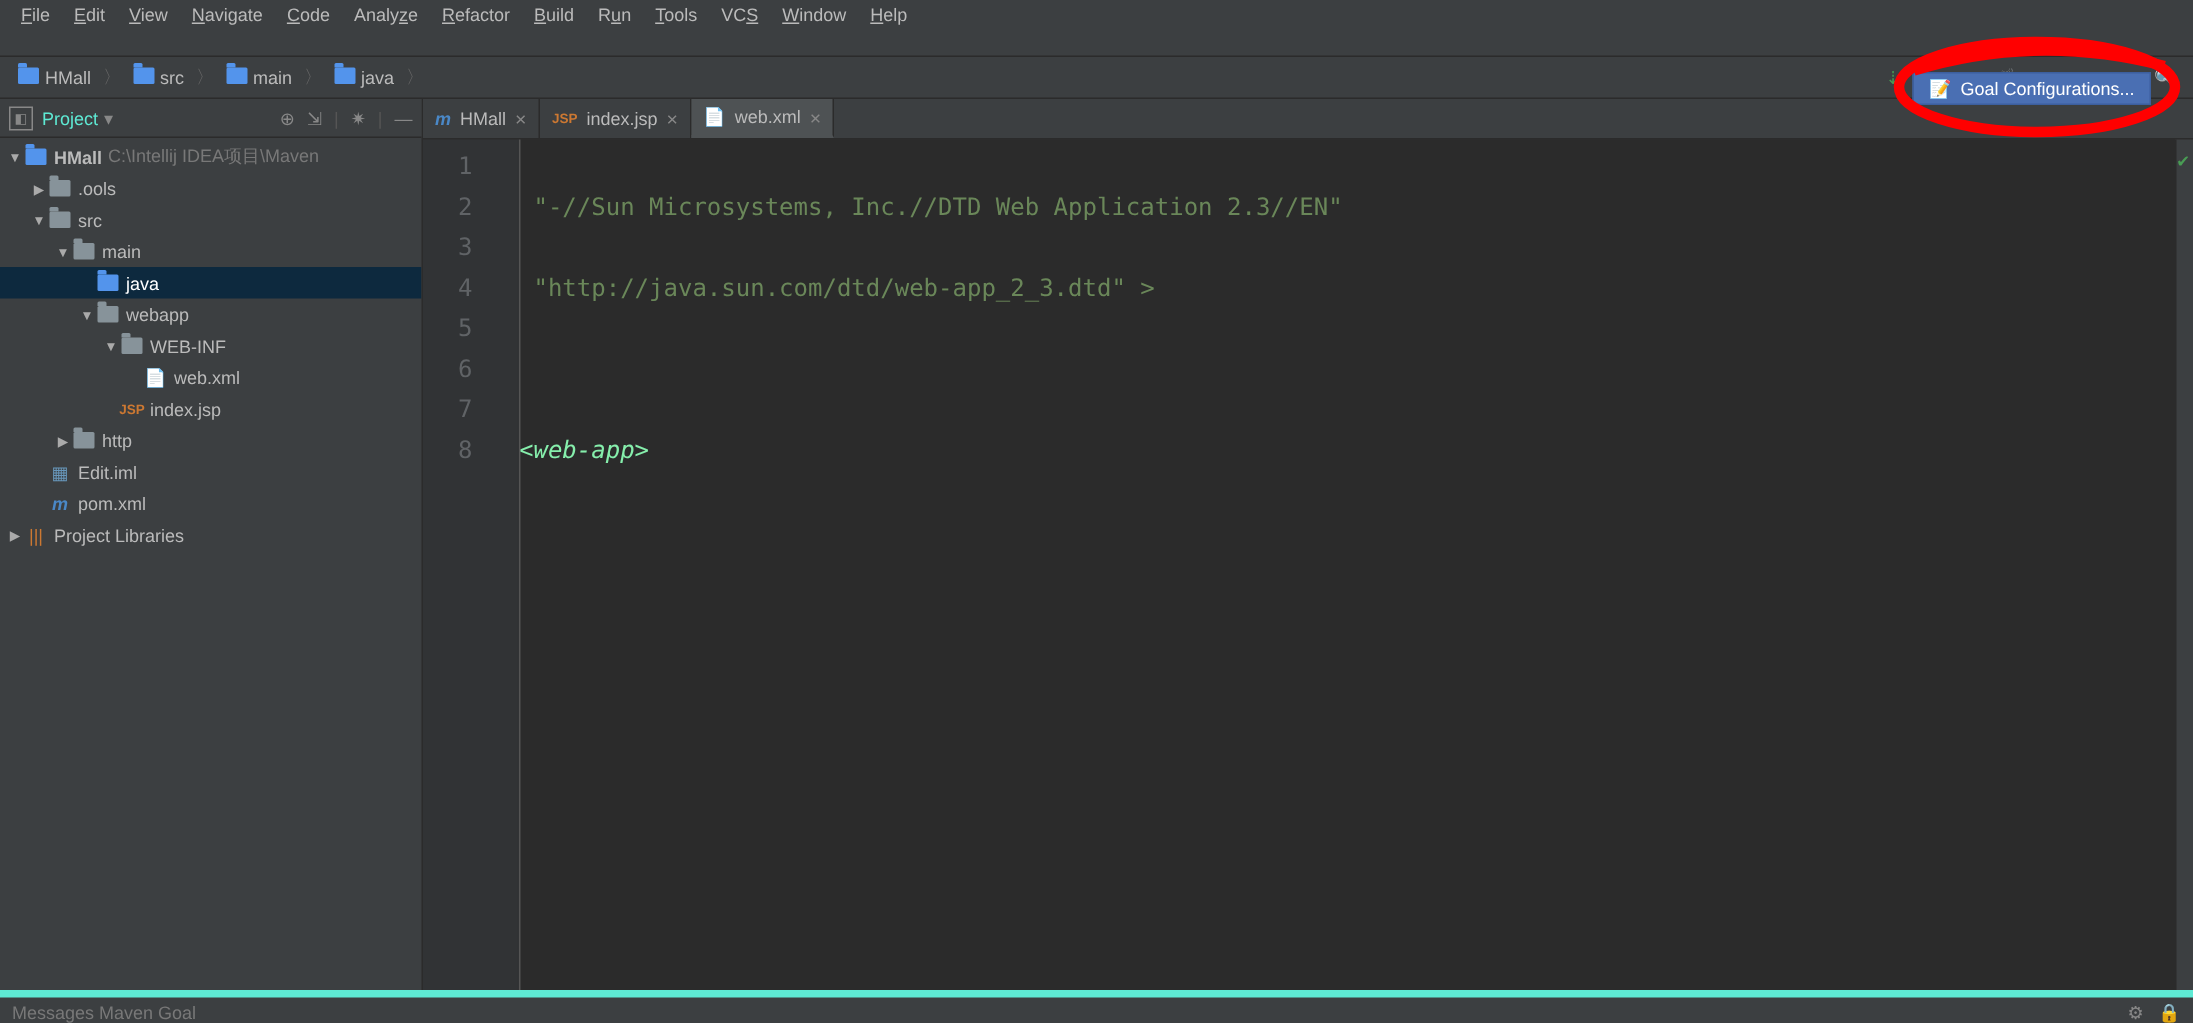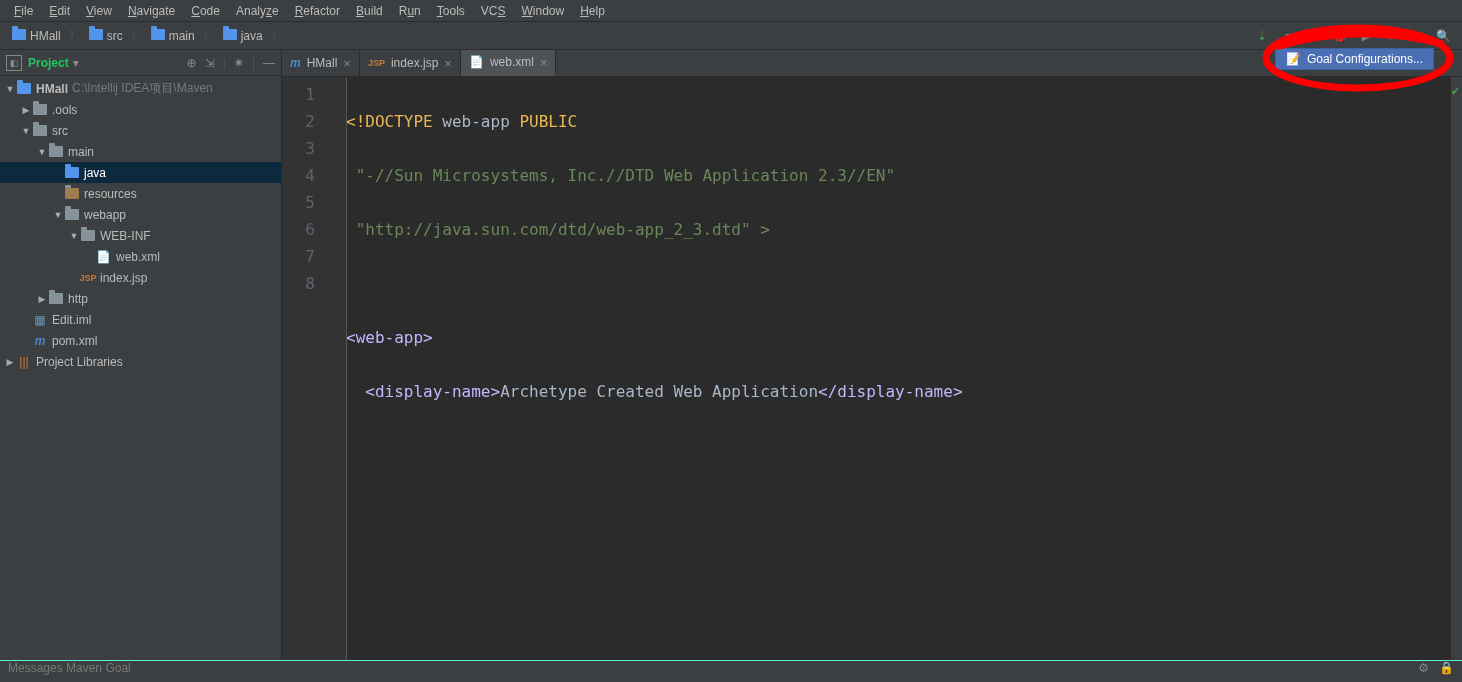--- a/index.html
+++ b/index.html
@@ -8,23 +8,23 @@
     background: #3c3f41;
     font-family: "Segoe UI", Arial, sans-serif;
     font-size: 12px;
     color: #bbbbbb;
     overflow: hidden;
     position: relative;
   }
 
   
   .menubar {
-    height: 22px;
+    height: 38px;
     background: #3c3f41;
-    display: flex; align-items: flex-end;
+    display: flex; align-items: flex-start;
     padding-left: 6px;
     border-bottom: 1px solid #2b2b2b;
   }
   .menubar .item {
     padding: 3px 8px; cursor: default;
     color: #bbbbbb;
   }
   .underline { text-decoration: underline; }
 
   
@@ -68,21 +68,21 @@
     height: 26px;
     background: #3c3f41;
     display: flex; align-items: center;
     padding: 0 6px;
     border-bottom: 1px solid #2b2b2b;
   }
   .project-header .icon-box {
     width: 16px; height:16px; border:1px solid #888; display:inline-flex;
     align-items:center; justify-content:center; font-size:9px; color:#888; margin-right:6px;
   }
-  .project-header .title { font-weight: bold; color:#22c55e; }
+  .project-header .title { font-weight: normal; color:#5eead4; }
   .project-header .tools { margin-left:auto; display:flex; gap:8px; align-items:center; }
 
   .tree { flex:1; overflow:auto; padding-top:2px; }
   .tree-row {
     display:flex; align-items:center;
     height:21px; color:#bbbbbb;
     padding-right:6px;
     white-space: nowrap;
   }
   .tree-row .twisty { width:12px; text-align:center; color:#aaa; font-size:9px;}
@@ -134,39 +134,39 @@
     font-family: "Consolas","DejaVu Sans Mono",monospace;
     font-size: 16px;
     line-height: 27px;
     padding-top:4px;
     color:#a9b7c6;
     white-space: pre;
   }
   .code .line { height:27px; }
   .kw { color:#eab854; }
   .quo { color:#6a8759; }
-  .tagc { color:#c4b5fd; }
+  .tagc { color:#86efac;font-style:italic; }
   .name { color:#a9b7c6; }
 
   .right-gutter {
     width: 12px; background:#3c3f41; border-left:1px solid #2b2b2b;
     position:relative;
   }
   .right-gutter .ok-mark {
     position:absolute; top:8px; right:2px; color:#499c54; font-size:11px;
   }
   .code-host:after{
     content:""; position:absolute; left:64px; bottom:0; top:0; width:1px; background:#555;
   }
 
   
   .status {
     position:absolute; bottom:0; left:0; right:0; height:22px;
-    background:#3c3f41; border-top:1px solid #5eead4;
-    display:flex; align-items:flex-start; padding:0 8px;
+    background:#3c3f41; border-top:5px solid #5eead4;
+    display:flex; align-items:flex-end; padding:0 8px;
     color:#787878;
     gap:46px;
   }
   .status .right { margin-left:auto; display:flex; gap:10px; align-items:center;}
 
   
   .edit-config-pop {
     position:absolute;
     top: 48px; right: 28px;
     background:#4a6fb3;
@@ -299,27 +299,20 @@
         <span>main</span>
       </div>
       <div class="tree-row pad3 selected">
         <span class="twisty"></span>
         <span class="icon">
             <span class="folder-ico folder-blue"></span>
           </span>
         <span>java</span>
       </div>
       <div class="tree-row pad3">
-        <span class="twisty"></span>
-        <span class="icon">
-            <span class="folder-ico" style="background:#9e7e4f"></span>
-          </span>
-        <span>resources</span>
-      </div>
-      <div class="tree-row pad3">
         <span class="twisty">▼</span>
         <span class="icon">
             <span class="folder-ico"></span>
           </span>
         <span>webapp</span>
       </div>
       <div class="tree-row pad4">
         <span class="twisty">▼</span>
         <span class="icon">
             <span class="folder-ico"></span>
@@ -385,26 +378,24 @@
         <div class="ln">1</div>
         <div class="ln">2</div>
         <div class="ln">3</div>
         <div class="ln">4</div>
         <div class="ln">5</div>
         <div class="ln">6</div>
         <div class="ln">7</div>
         <div class="ln">8</div>
       </div>
       <div class="code">
-<div class="line"><span class="kw">&lt;!DOCTYPE </span><span class="name">web-app </span><span class="kw">PUBLIC</span></div>
 <div class="line"><span class="quo"> "-//Sun Microsystems, Inc.//DTD Web Application 2.3//EN"</span></div>
 <div class="line"><span class="quo"> "http://java.sun.com/dtd/web-app_2_3.dtd" &gt;</span></div>
 <div class="line"></div>
 <div class="line"><span class="tagc">&lt;web-app&gt;</span></div>
-<div class="line"><span class="tagc">  &lt;display-name&gt;</span><span class="name">Archetype Created Web Application</span><span class="tagc">&lt;/display-name&gt;</span></div>
 <div class="line"></div>
       </div>
       <div class="right-gutter">
         <span class="ok-mark">✔</span>
       </div>
     </div>
   </div>
 
 </div>
 

